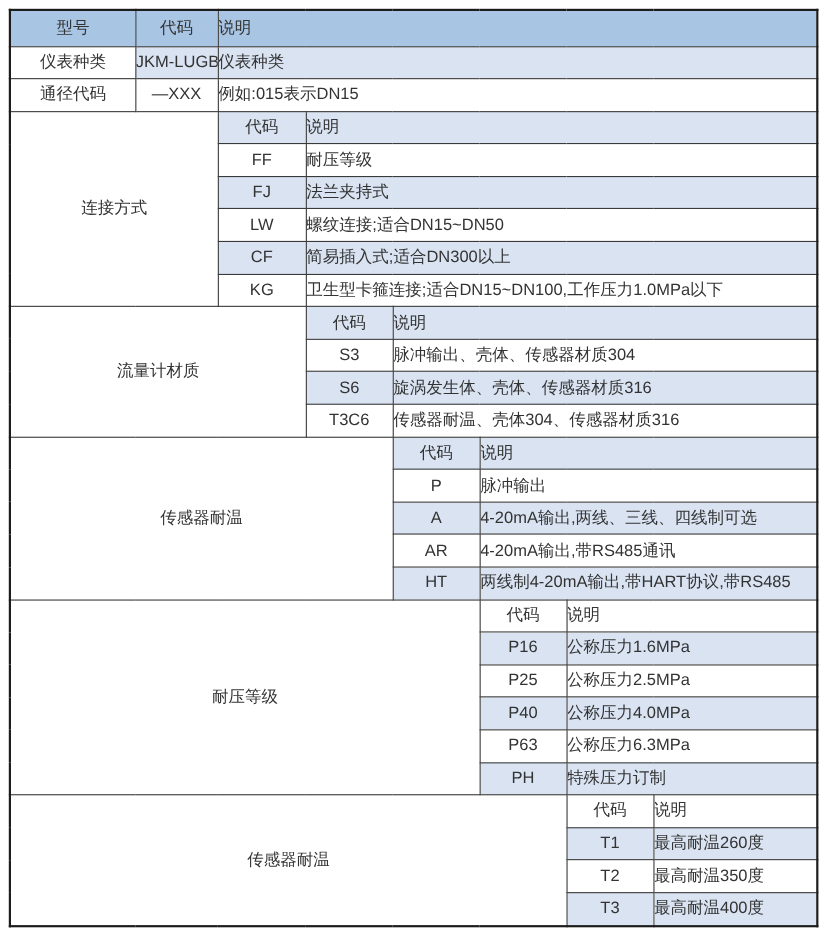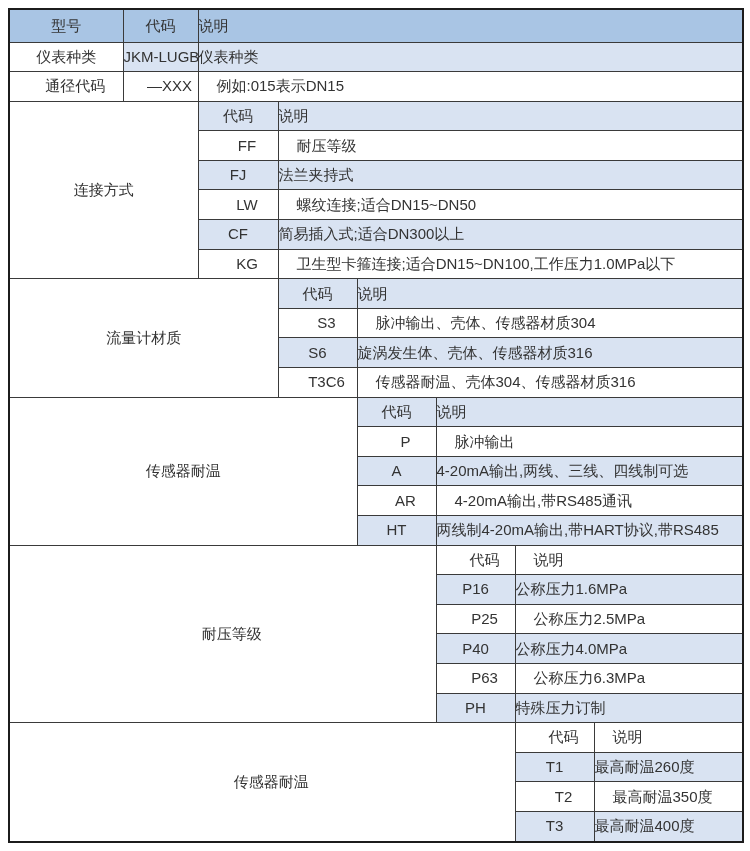--- a/index.html
+++ b/index.html
@@ -24,21 +24,21 @@
     vertical-align: middle;
     overflow: hidden;
     white-space: nowrap;
     line-height: 1.2;
   }
   tr.hd { height: 33px; padding-left: 48px; }
   td.c { text-align: center; }
   td.l { text-align: left; padding-left: 12px; }
   tr.hd td { background: var(--header-bg, #a9c5e4); }
   tr.b td { background: var(--row-alt-bg, #d9e3f2); }
-  tr.w td { background: var(--row-bg, #ffffff); padding-left: 18px; }
+  tr.w td { background: var(--row-bg, #ffffff); }
   table.spec td.label { background: var(--row-bg, #ffffff); }
 </style>
 </head>
 <body style="--header-bg: #a9c5e4; --row-alt-bg: #d9e3f2; --row-bg: #ffffff; --border: #3a3a3a; --border-strong: #1c1c1c; --text: #333333;">
 
 <div class="sheet">
   <table class="spec">
     <colgroup>
       <col style="width:114px">
         <col style="width:75px">

